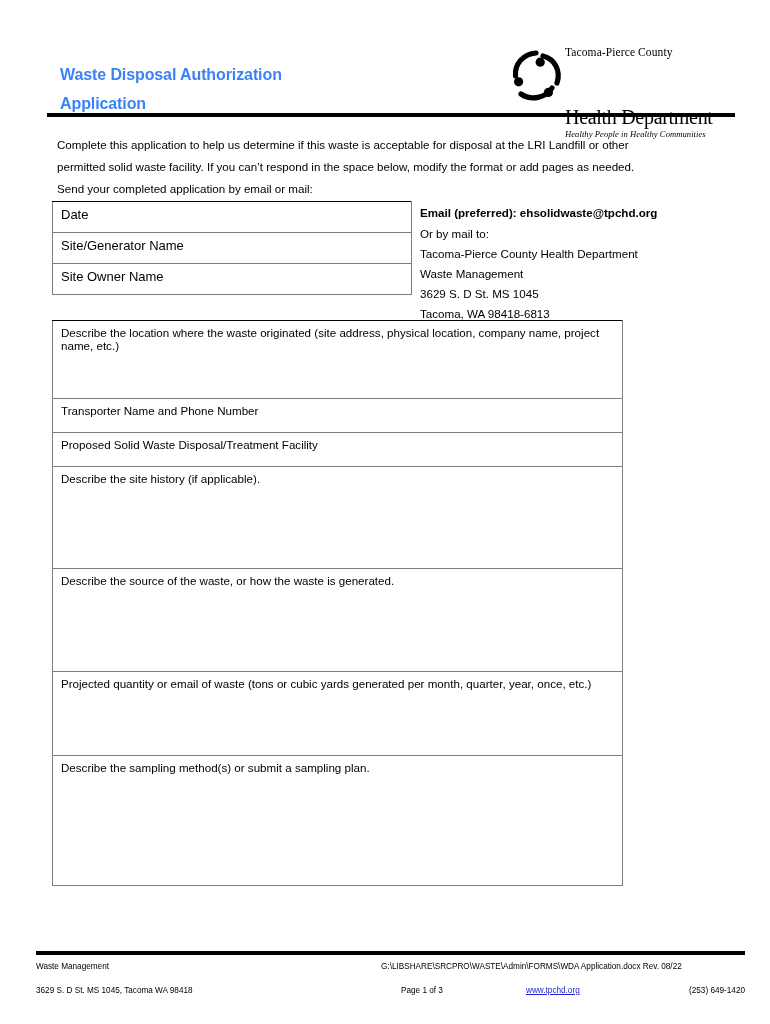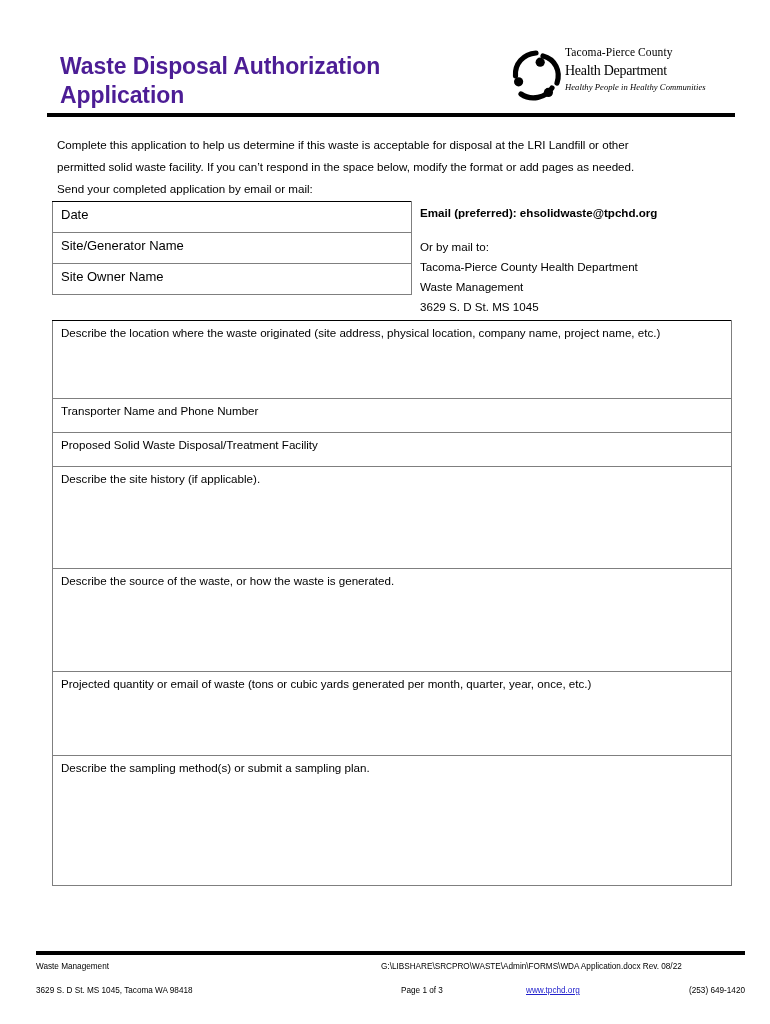--- a/index.html
+++ b/index.html
@@ -26,27 +26,27 @@
   .header {
     position: absolute;
     left: 47px;
     top: 40px;
     width: 688px;
     height: 70px;
   }
   .doc-title {
     position: absolute;
     left: 13px;
-    top: 12px;
+    top: 20px;
     width: 420px;
-    font-size: 23px;
+    font-size: 16px;
     font-weight: bold;
     line-height: 29px;
     letter-spacing: -0.1px;
-    color: #4c1d95;
+    color: #3b82f6;
   }
   .doc-title span { display: block; }
 
   .logo {
     position: absolute;
     right: 0px;
     top: 4px;
     width: 228px;
     height: 62px;
   }
@@ -65,24 +65,25 @@
   }
   .logo-line1 {
     font-family: "Liberation Serif", serif;
     font-size: 11.5px;
     line-height: 13px;
     letter-spacing: 0.1px;
     white-space: nowrap;
   }
   .logo-line2 {
     font-family: "Liberation Serif", serif;
-    font-size: 14px;
+    font-size: 20px;
     line-height: 23px;
     letter-spacing: -0.3px;
     white-space: nowrap;
+    margin-top: 47px;
   }
   .logo-line3 {
     font-family: "Liberation Serif", serif;
     font-style: italic;
     font-size: 8.6px;
     line-height: 11px;
     letter-spacing: 0.05px;
     white-space: nowrap;
   }
 
@@ -135,30 +136,30 @@
     position: absolute;
     left: 420px;
     top: 203px;
     width: 310px;
     font-size: 11.6px;
     line-height: 20px;
   }
   .contact-block .bold {
     font-weight: bold;
     display: block;
-    margin-bottom: 14px;
+    margin-bottom: 1px;
     white-space: nowrap;
   }
   .contact-block .ln { display: block; white-space: nowrap; }
 
   
   .tbl-main {
     left: 52px;
     top: 320px;
-    width: 680px;
+    width: 571px;
   }
   .tbl-main td {
     border-left: 1px solid #7f7f7f;
     border-right: 1px solid #7f7f7f;
     border-bottom: 1px solid #7f7f7f;
     border-top: 1px solid #808080;
     vertical-align: top;
     padding: 5px 0 0 8px;
     font-size: 11.6px;
     box-sizing: border-box;

